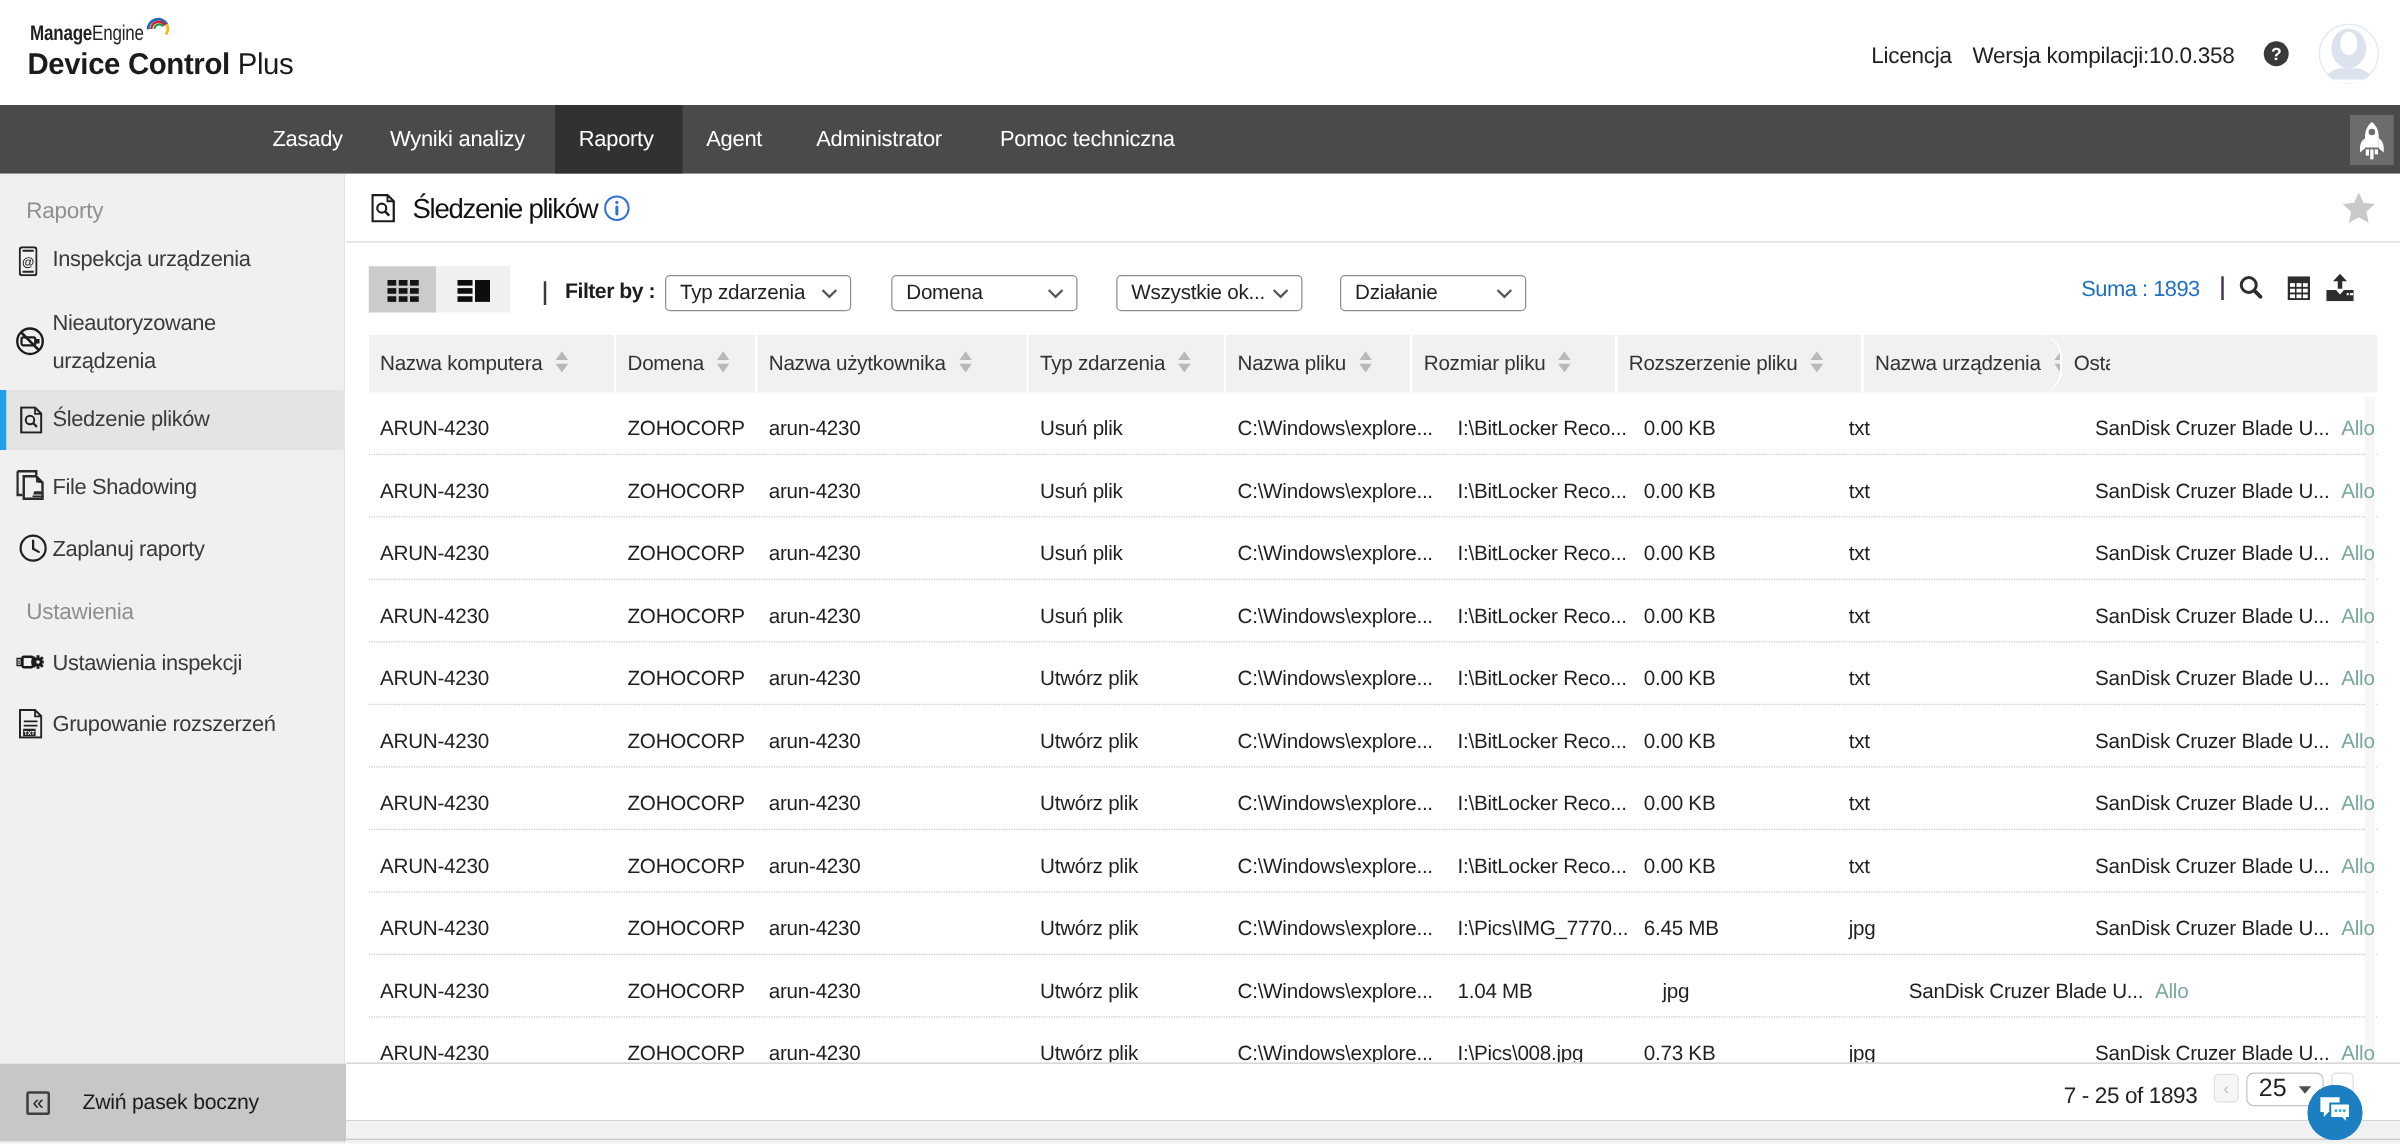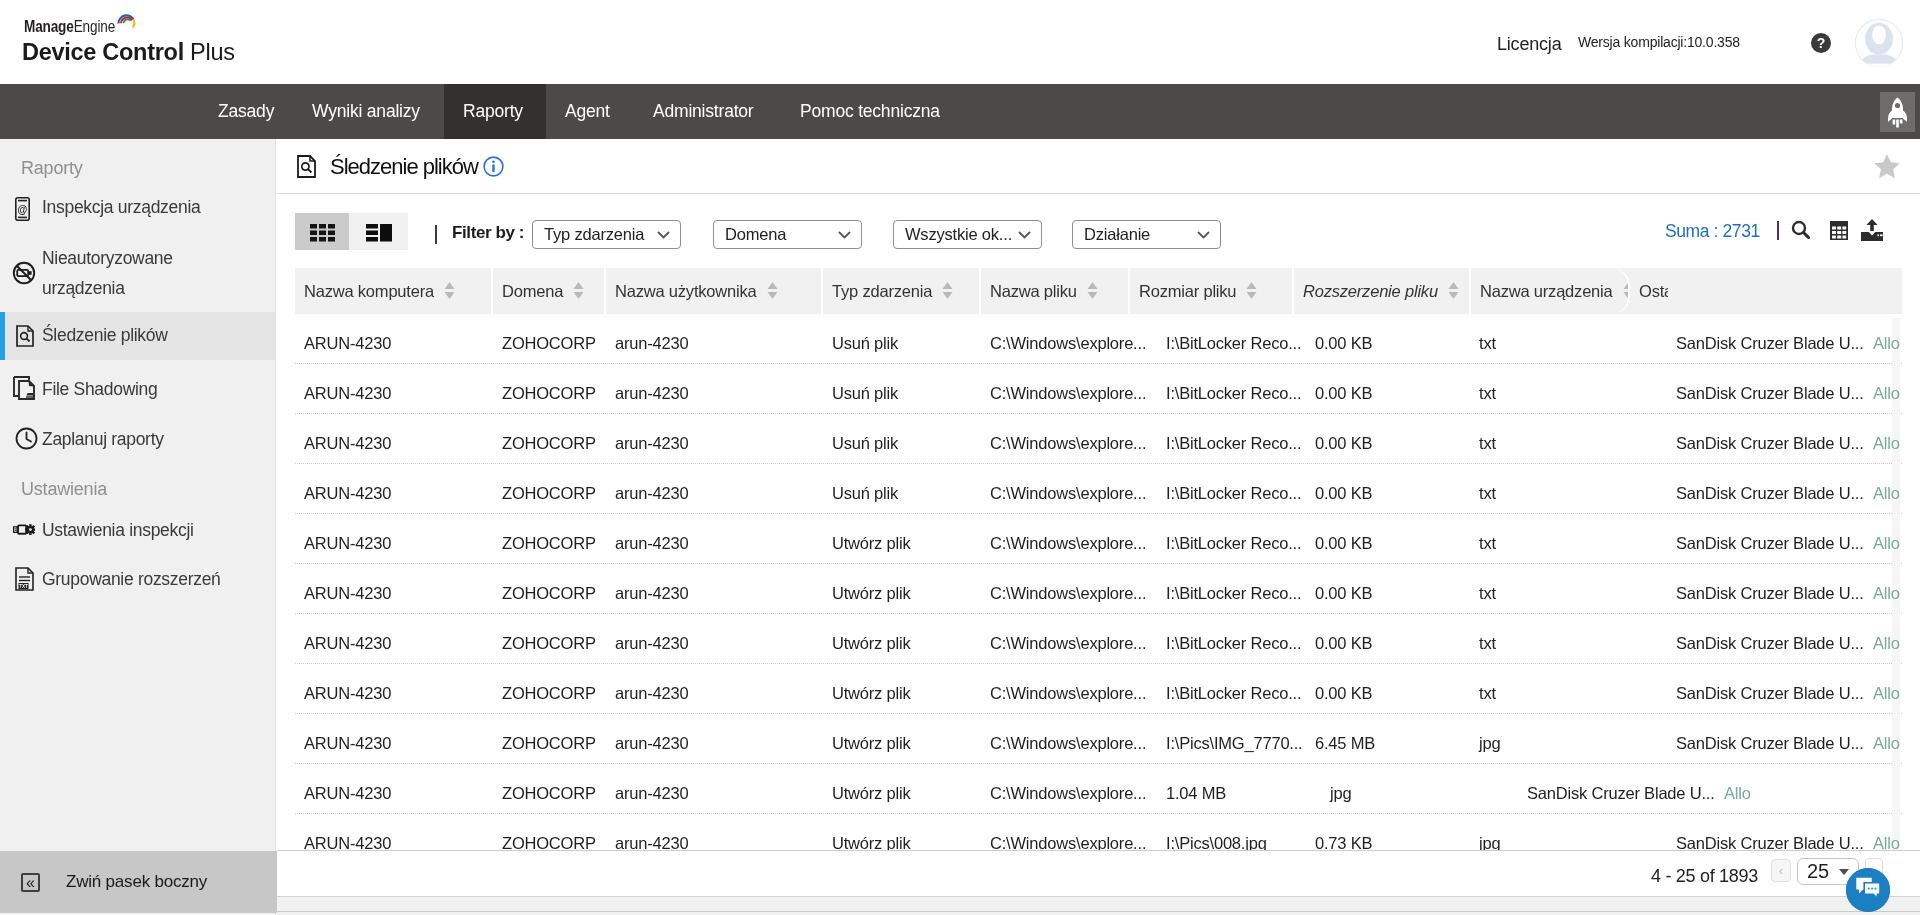--- a/index.html
+++ b/index.html
@@ -6,21 +6,21 @@
 html,body { width:1920px; height:915px; overflow:hidden; background:#fff; }
 body { font-family:"Liberation Sans", sans-serif; position:relative; }
 
 
 #topbar { position:absolute; left:0; top:0; width:1920px; height:84px; background:#fff; }
 #me-line { position:absolute; left:24px; top:17px; font-size:17px; color:#231f20; letter-spacing:-0.2px; transform:scaleX(0.8); transform-origin:left center; }
 #me-line b { font-weight:bold; }
 #dcp-line { position:absolute; left:22px; top:38px; font-size:24px; font-weight:bold; color:#1b1b1b; letter-spacing:-0.3px; transform:scaleX(0.98); transform-origin:left center; }
 #dcp-line span { font-weight:normal; }
 #licencja { position:absolute; left:1497px; top:34px; font-size:18px; letter-spacing:-0.2px; color:#222; }
-#wersja { position:absolute; left:1578px; top:34px; font-size:14px; letter-spacing:-0.2px; color:#222; }
+#wersja { position:absolute; left:1578px; top:34px; font-size:18px; letter-spacing:-0.2px; color:#222; }
 #helpq { position:absolute; left:1811px; top:33px; width:20px; height:20px; border-radius:50%; background:#3a3a3a; color:#fff; font-size:14px; font-weight:bold; text-align:center; line-height:20px; }
 #avatar { position:absolute; left:1855px; top:19px; width:48px; height:48px; border-radius:50%; background:#dfe5f0; overflow:hidden; }
 
 
 #navbar { position:absolute; left:0; top:84px; width:1920px; height:55px; background:#4c4949; }
 .navitem { position:absolute; top:0; height:55px; line-height:55px; color:#fff; font-size:17.5px; letter-spacing:-0.2px; }
 #nav-active { position:absolute; left:444px; top:0; width:102px; height:55px; background:#333030; }
 #rocketbtn { position:absolute; left:1880px; top:8px; width:35px; height:40px; background:#6e6b6b; }
 
 
@@ -252,21 +252,21 @@
   <div class="dd" id="dd2">Domena<svg width="13" height="8" viewBox="0 0 13 8">
         <path d="M1 1 L6.5 6.5 L12 1" fill="none" stroke="#555" stroke-width="1.8"></path>
       </svg></div>
   <div class="dd" id="dd3">Wszystkie ok...<svg width="13" height="8" viewBox="0 0 13 8">
         <path d="M1 1 L6.5 6.5 L12 1" fill="none" stroke="#555" stroke-width="1.8"></path>
       </svg></div>
   <div class="dd" id="dd4">Działanie<svg width="13" height="8" viewBox="0 0 13 8">
         <path d="M1 1 L6.5 6.5 L12 1" fill="none" stroke="#555" stroke-width="1.8"></path>
       </svg></div>
 
-  <div id="suma">Suma : 2731</div>
+  <div id="suma">Suma : 1893</div>
   <div id="tb-sep2"></div>
   <svg id="ic-search" width="19" height="19" viewBox="0 0 19 19">
     <circle cx="8" cy="8" r="6" fill="none" stroke="#2d2d2d" stroke-width="2.4"></circle>
     <line x1="12.5" y1="12.5" x2="17.5" y2="17.5" stroke="#2d2d2d" stroke-width="3" stroke-linecap="round"></line>
   </svg>
   <svg id="ic-table" width="18" height="19" viewBox="0 0 18 19">
     <rect x="0" y="0" width="18" height="19" fill="#2d2d2d"></rect>
     <g fill="#fff">
       <rect x="2" y="5.5" width="4" height="3"></rect>
         <rect x="7.2" y="5.5" width="4" height="3"></rect>
@@ -308,21 +308,21 @@
             <path d="M5.5 17 L10.5 10 L0.5 10 Z" fill="#b9b9b9"></path>
           </svg></div>
         <div class="th" style="width:149px;">Nazwa pliku<svg width="11" height="17" viewBox="0 0 11 17">
             <path d="M5.5 0 L10.5 7 L0.5 7 Z" fill="#b9b9b9"></path>
             <path d="M5.5 17 L10.5 10 L0.5 10 Z" fill="#b9b9b9"></path>
           </svg></div>
         <div class="th" style="width:164px;">Rozmiar pliku<svg width="11" height="17" viewBox="0 0 11 17">
             <path d="M5.5 0 L10.5 7 L0.5 7 Z" fill="#b9b9b9"></path>
             <path d="M5.5 17 L10.5 10 L0.5 10 Z" fill="#b9b9b9"></path>
           </svg></div>
-        <div class="th" style="width:177px;font-style:italic;">Rozszerzenie pliku<svg width="11" height="17" viewBox="0 0 11 17">
+        <div class="th" style="width:197px;">Rozszerzenie pliku<svg width="11" height="17" viewBox="0 0 11 17">
             <path d="M5.5 0 L10.5 7 L0.5 7 Z" fill="#b9b9b9"></path>
             <path d="M5.5 17 L10.5 10 L0.5 10 Z" fill="#b9b9b9"></path>
           </svg></div>
         <div class="th" style="width:159px;border-radius:18px;">Nazwa urządzenia<svg width="11" height="17" viewBox="0 0 11 17">
             <path d="M5.5 0 L10.5 7 L0.5 7 Z" fill="#b9b9b9"></path>
             <path d="M5.5 17 L10.5 10 L0.5 10 Z" fill="#b9b9b9"></path>
           </svg></div>
         <div class="th" style="width:38px;">Osta</div>
       </div>
     <div id="tbody">
@@ -454,21 +454,21 @@
           <div class="td" style="width:149px;">I:\Pics\008.jpg</div>
           <div class="td" style="width:164px;">0.73 KB</div>
           <div class="td" style="width:197px;">jpg</div>
           <div class="td" style="width:197px;">SanDisk Cruzer Blade U...</div>
           <div class="td teal" style="width:38px;">Allo</div>
         </div>
       </div>
   </div>
 
   <div id="pagebar">
-    <div id="pg-count">4 - 25 of 1893</div>
+    <div id="pg-count">7 - 25 of 1893</div>
     <div id="pg-prev">‹</div>
     <div id="pg-size">25<div class="tri"></div></div>
     <div id="pg-next"></div>
   </div>
 </div>
 
 <div id="below-card"></div>
 <div id="below-line"></div>
 <div id="chat">
   <svg width="44" height="44" viewBox="0 0 44 44">

